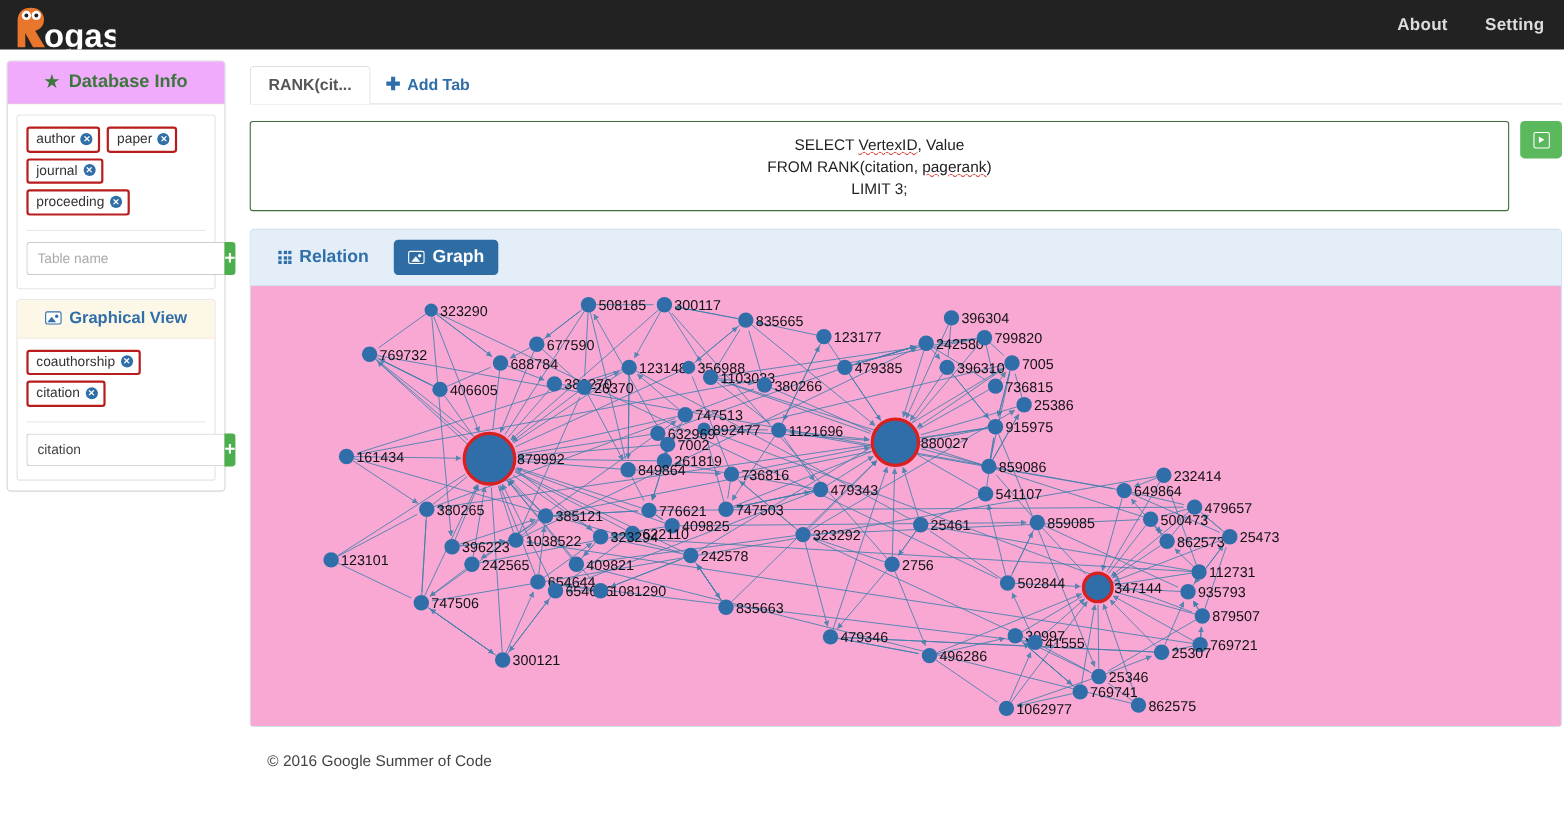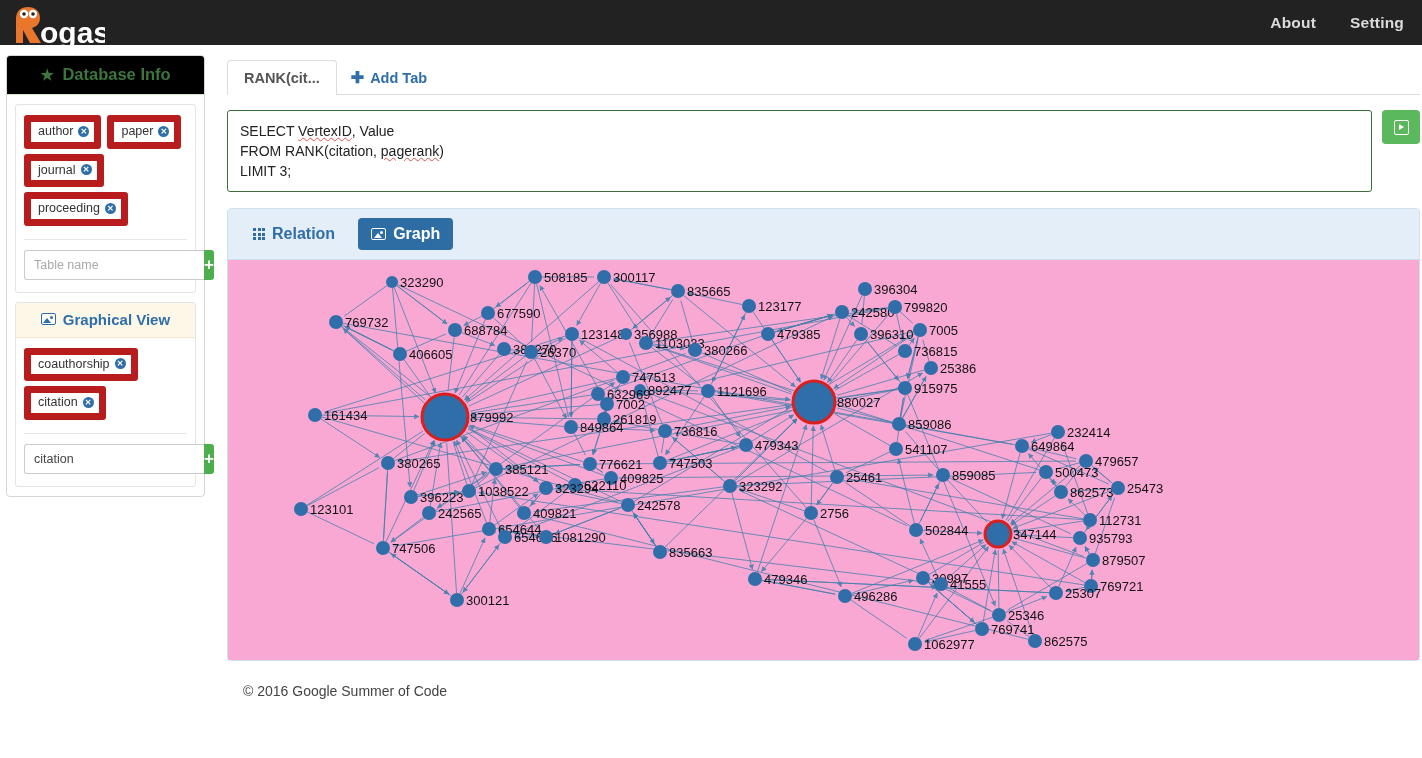--- a/index.html
+++ b/index.html
@@ -28,21 +28,21 @@
   
   .layout { display:flex; height:713px; }
 
   
   .sidebar { width:215px; padding:10px 10px 0 6px; }
   .panel {
     border:1px solid #d6d6d6; border-radius:4px;
     background:#fff; margin-bottom:0;
   }
   .panel-green-head {
-    background:#000000; border-bottom:1px solid #d6e9c6;
+    background:#f0abfc; border-bottom:1px solid #d6e9c6;
     color:#3c763d; font-weight:bold; font-size:16.5px;
     text-align:center; padding:9px 0 10px;
     border-radius:3px 3px 0 0;
   }
   .panel-green-head .star { font-size:15px; margin-right:4px; }
   .sub-panel { border:1px solid #e3e3e3; border-radius:3px; margin:9px 8px; background:#fff; }
   .sub-head {
     background:#fdf7e8; border-bottom:1px solid #f0e6cf;
     color:#2f6ea8; font-weight:bold; font-size:15px;
     text-align:center; padding:8px 0 9px;
@@ -62,21 +62,21 @@
     content:""; position:absolute; left:1.5px; bottom:1px;
     border-left:4px solid transparent; border-right:4px solid transparent;
     border-bottom:5px solid #2f6ea8;
   }
   .img-icon:after {
     content:""; position:absolute; right:2px; top:1.5px;
     width:3px; height:3px; border-radius:50%; background:#2f6ea8;
   }
   .tag-wrap { padding:10px 8px 4px; display:flex; flex-wrap:wrap; gap:5px 6px; }
   .tag {
-    border:7px solid #b91c1c; border-radius:3px; background:#fff;
+    border:2px solid #b91c1c; border-radius:3px; background:#fff;
     font-size:12.5px; color:#333; padding:3px 5px 4px 7px;
     display:inline-flex; align-items:center; gap:5px; line-height:1;
   }
   .tag-x {
     width:11px; height:11px; border-radius:50%;
     background:#2f6ea8; color:#fff; font-size:8px; line-height:11px;
     text-align:center; font-weight:bold; display:inline-block;
   }
   .divider { height:1px; background:#e8e8e8; margin:9px 8px 0; }
   .input-row { display:flex; padding:10px 8px 12px; }
@@ -102,21 +102,21 @@
     border:1px solid #dddddd; border-bottom:1px solid #fff;
     border-radius:4px 4px 0 0; margin-bottom:-1px; cursor:pointer;
   }
   .tab-add {
     padding:8px 14px; font-size:14.5px; font-weight:bold;
     color:#2f6ea8; cursor:pointer; background:transparent; border:none;
     display:flex; align-items:center; gap:6px;
   }
   .tab-add .plus { font-size:16px; line-height:1; }
 
-  .query-row { display:flex; align-items:flex-start; gap:10px; margin-top:15px; }
+  .query-row { display:flex; align-items:flex-start; gap:10px; margin-top:15px;text-align:center; }
   .query-box {
     flex:1; min-height:79px;
     border:1px solid #3c6e3c; border-radius:3px;
     padding:10px 12px; font-size:14px; line-height:20px;
     color:#222; background:#fff;
   }
   .sp-err { text-decoration:underline; text-decoration-style:wavy;
             text-decoration-color:#d9534f; text-decoration-thickness:1px; }
   .run-btn {
     width:38px; height:34px; background:#5cb85c; border:none;

